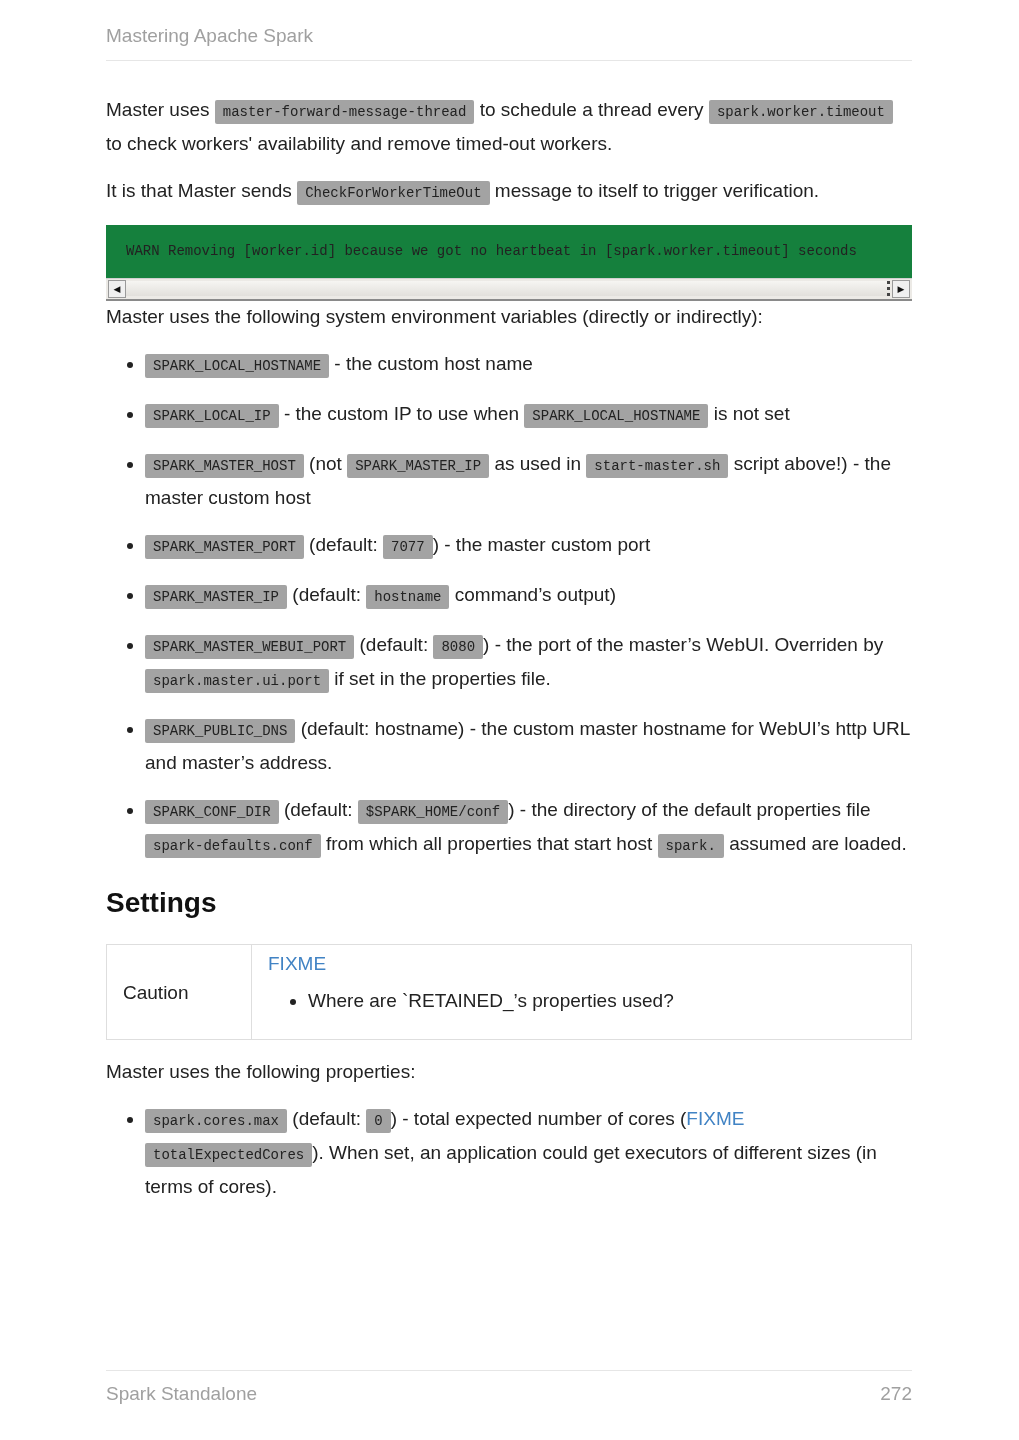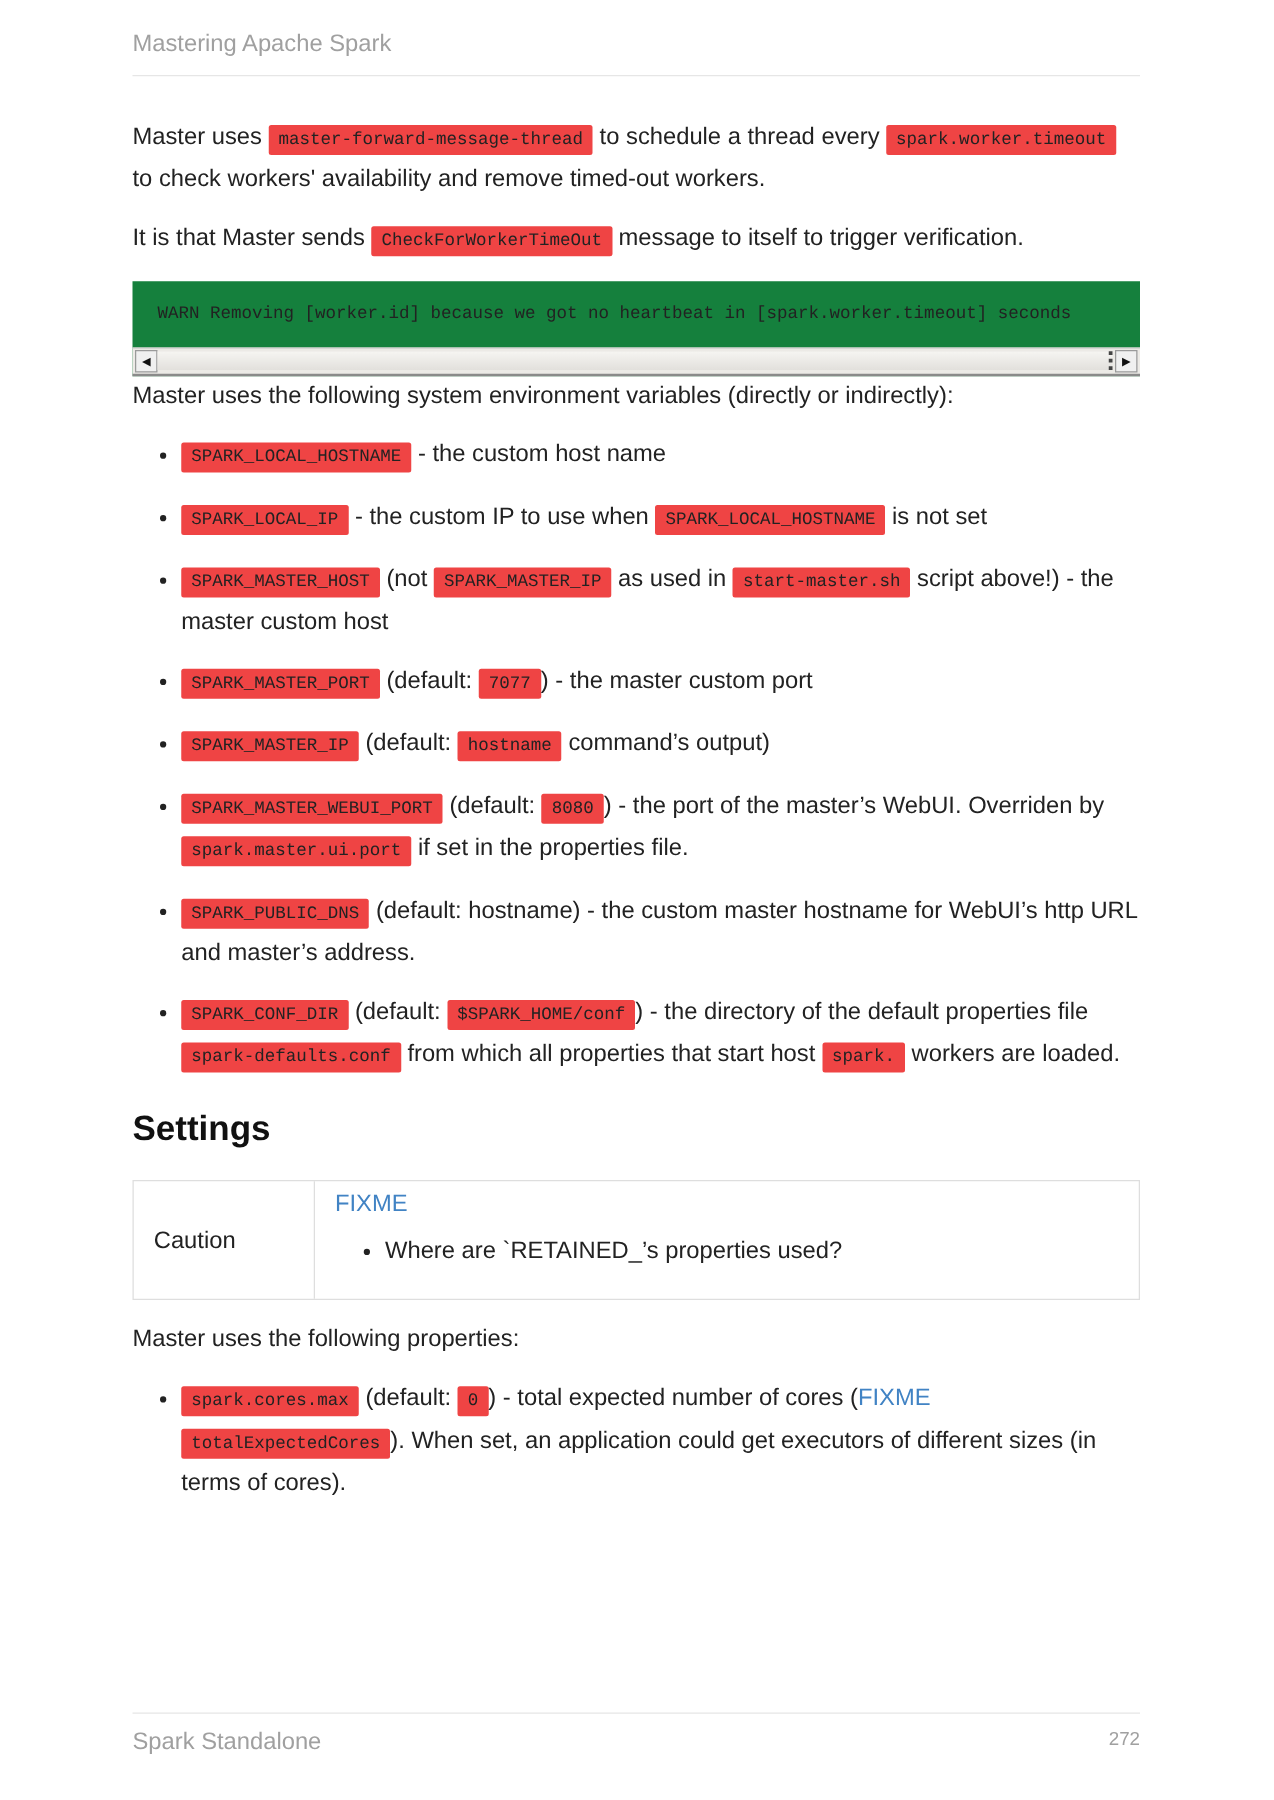--- a/index.html
+++ b/index.html
@@ -10,21 +10,21 @@
   .running-header {
     position: absolute; left: 106px; top: 25px; font-size: 19px; color: #a0a0a0;
   }
   .header-rule {
     position: absolute; left: 106px; top: 60px; width: 806px; height: 1px; background: #e6e6e6;
   }
   .content { position: absolute; left: 106px; top: 94px; width: 806px; font-size: 19px; line-height: 31px; }
   p { margin: 0 0 16px 0; }
   code {
     font-family: "Liberation Mono", monospace; font-size: 14px;
-    background: #ef4444; padding: 4px 8px; border-radius: 2px;
+    background: #a3a3a3; padding: 4px 8px; border-radius: 2px;
   }
   .codeblock {
     background: #15803d; margin: 14px 0 0 0; height: 76px; position: relative;
   }
   .codeblock pre {
     margin: 0; padding: 15px 0 0 20px; font-family: "Liberation Mono", monospace;
     font-size: 14px; line-height: 22px; white-space: pre; overflow: hidden; color: #222;
   }
   .scrollbar {
     position: absolute; left: 0; right: 0; bottom: 0; height: 20px;
@@ -51,21 +51,21 @@
   .admon-label { width: 128px; padding-left: 16px; display: flex; align-items: center; border-right: 1px solid #dedede; }
   .admon-body { padding: 4px 16px 0 16px; }
   .admon-title { color: #4183c4; line-height: 30px; }
   .admon-body ul { padding-left: 40px; margin-top: 6px; }
   .admon-body li { margin: 0; }
   .link { color: #4183c4; }
   .footer-rule {
     position: absolute; left: 106px; top: 1370px; width: 806px; height: 1px; background: #e6e6e6;
   }
   .footer-left { position: absolute; left: 106px; top: 1383px; font-size: 19px; color: #a0a0a0; }
-  .footer-right { position: absolute; right: 107px; top: 1383px; font-size: 15px; color: #a0a0a0; }
+  .footer-right { position: absolute; right: 107px; top: 1383px; font-size: 19px; color: #a0a0a0; }
 </style>
 </head>
 <body>
 
 <div class="running-header">Mastering Apache Spark</div>
 <div class="header-rule"></div>
 
 <div class="content">
   <p>
     <span>Master uses </span><code>master-forward-message-thread</code><span> to schedule a thread every </span><code>spark.worker.timeout</code><span> to check workers' availability and remove timed-out workers.</span>
@@ -85,21 +85,21 @@
 
   <p>Master uses the following system environment variables (directly or indirectly):</p>
   <ul>
     <li><code>SPARK_LOCAL_HOSTNAME</code><span> - the custom host name</span></li>
     <li><code>SPARK_LOCAL_IP</code><span> - the custom IP to use when </span><code>SPARK_LOCAL_HOSTNAME</code><span> is not set</span></li>
     <li><code>SPARK_MASTER_HOST</code><span> (not </span><code>SPARK_MASTER_IP</code><span> as used in </span><code>start-master.sh</code><span> script above!) - the master custom host</span></li>
     <li><code>SPARK_MASTER_PORT</code><span> (default: </span><code>7077</code><span>) - the master custom port</span></li>
     <li><code>SPARK_MASTER_IP</code><span> (default: </span><code>hostname</code><span> command’s output)</span></li>
     <li><code>SPARK_MASTER_WEBUI_PORT</code><span> (default: </span><code>8080</code><span>) - the port of the master’s WebUI. Overriden by </span><code>spark.master.ui.port</code><span> if set in the properties file.</span></li>
     <li><code>SPARK_PUBLIC_DNS</code><span> (default: hostname) - the custom master hostname for WebUI’s http URL and master’s address.</span></li>
-    <li><code>SPARK_CONF_DIR</code><span> (default: </span><code>$SPARK_HOME/conf</code><span>) - the directory of the default properties file </span><code>spark-defaults.conf</code><span> from which all properties that start host </span><code>spark.</code><span> workers are loaded.</span></li>
+    <li><code>SPARK_CONF_DIR</code><span> (default: </span><code>$SPARK_HOME/conf</code><span>) - the directory of the default properties file </span><code>spark-defaults.conf</code><span> from which all properties that start host </span><code>spark.</code><span> assumed are loaded.</span></li>
   </ul>
 
   <h2 class="h-settings">Settings</h2>
   <div class="admon">
     <div class="admon-label">Caution</div>
     <div class="admon-body">
       <div class="admon-title">FIXME</div>
       <ul>
         <li>Where are `RETAINED_’s properties used?</li>
       </ul>

